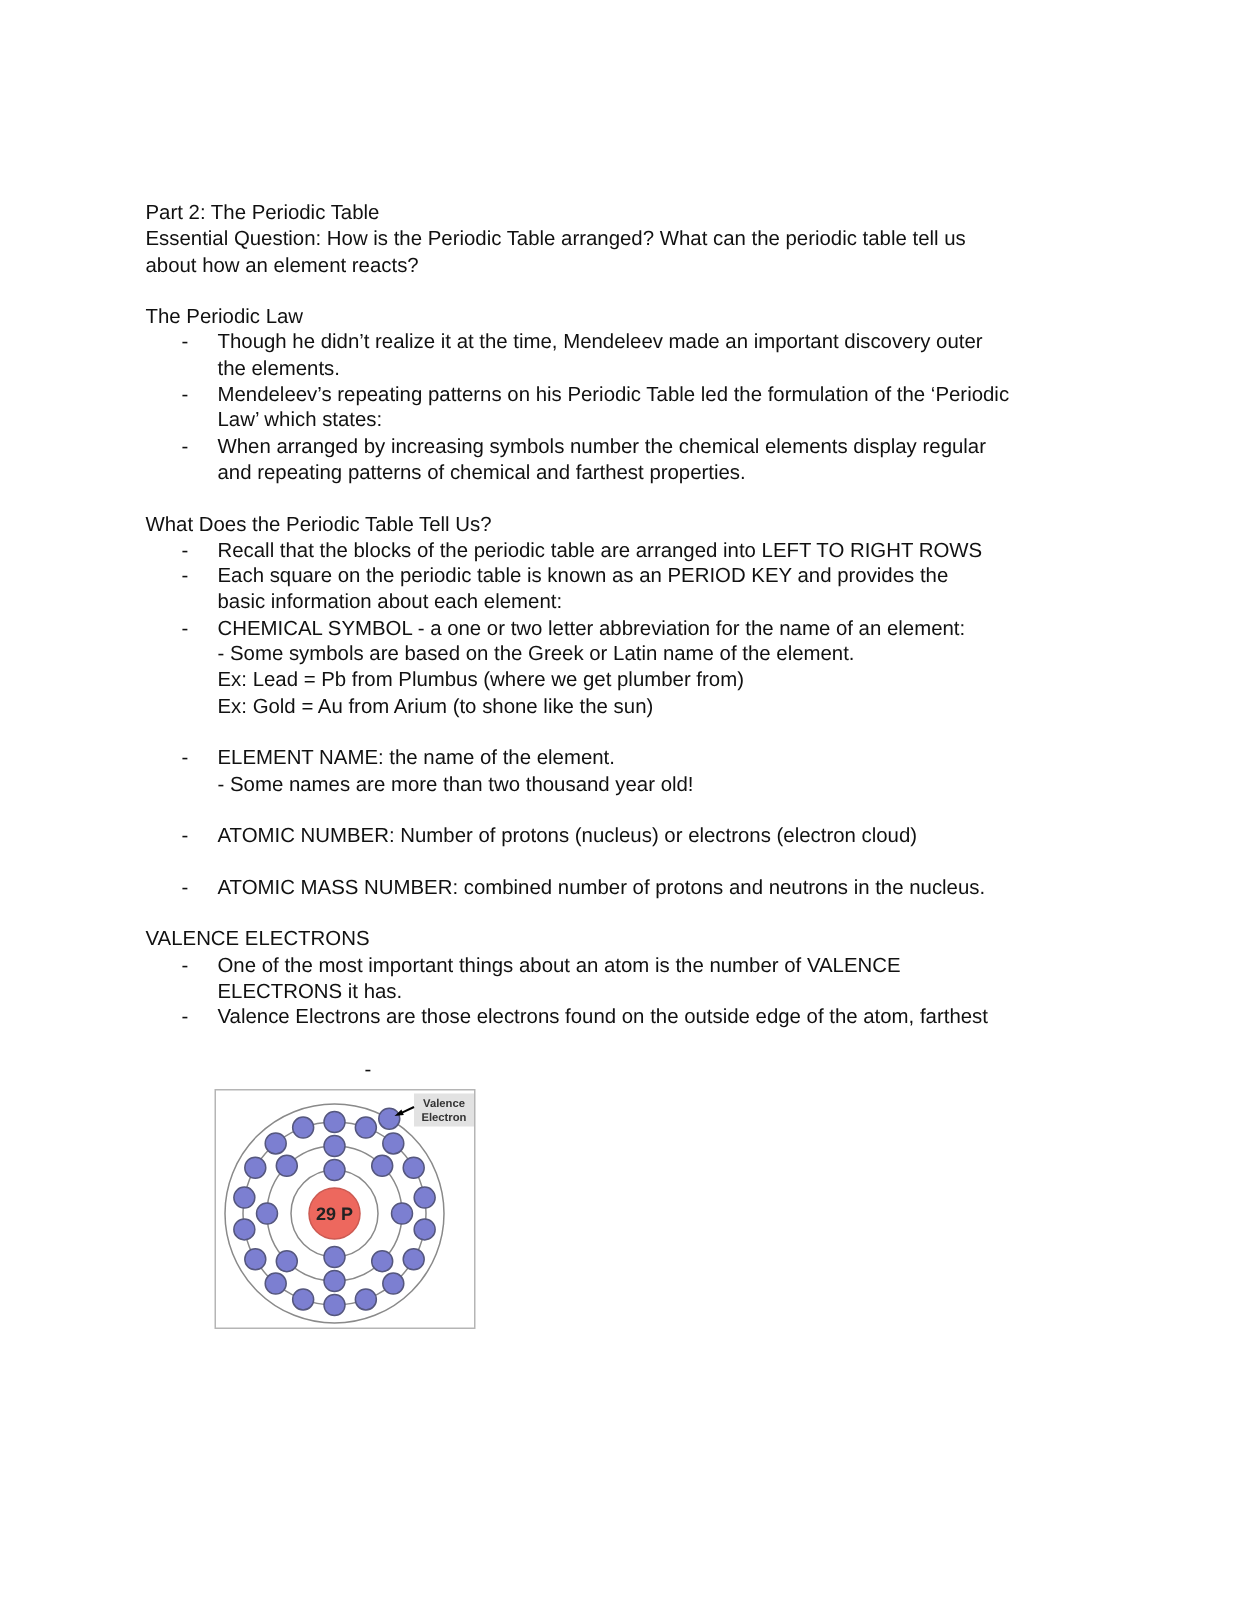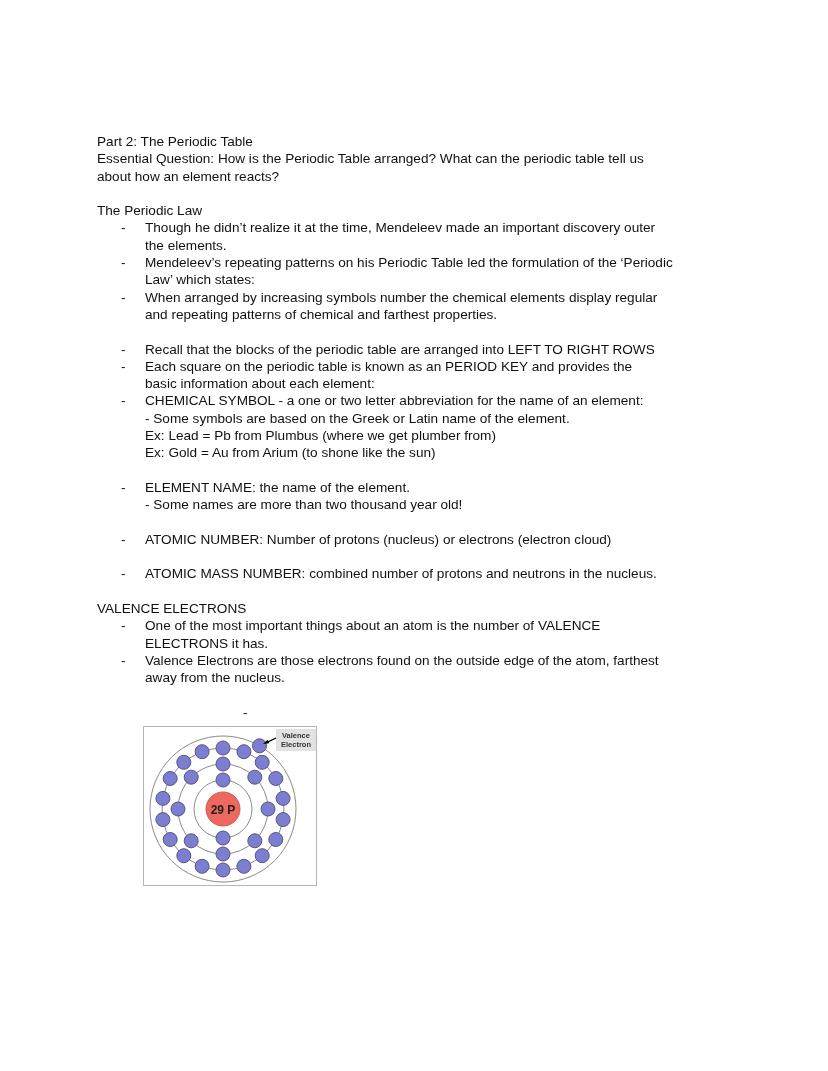--- a/index.html
+++ b/index.html
@@ -72,20 +72,21 @@
       </div>
     </div>
     <div class="bullet">
       <span class="marker">-</span>
       <div>
         <div class="line"><span>When arranged by </span><span class="b">increasing symbols number</span><span> the chemical elements display </span><span class="b">regular</span></div>
         <div class="line"><span class="b">and repeating patterns</span><span> of chemical and farthest properties.</span></div>
       </div>
     </div>
     <div class="line">&nbsp;</div>
+    <div class="line"><span>What Does the Periodic Table Tell Us?</span></div>
     <div class="bullet">
       <span class="marker">-</span>
       <div>
         <div class="line"><span>Recall that the blocks of the periodic table are arranged into </span><span class="b">LEFT TO RIGHT ROWS</span></div>
       </div>
     </div>
     <div class="bullet">
       <span class="marker">-</span>
       <div>
         <div class="line"><span>Each square on the periodic table is known as an </span><span class="b">PERIOD KEY</span><span> and provides the</span></div>
@@ -129,21 +130,20 @@
       <span class="marker">-</span>
       <div>
         <div class="line"><span>One of the most important things about an atom is the number of </span><span class="b">VALENCE</span></div>
         <div class="line"><span class="b">ELECTRONS</span><span> it has.</span></div>
       </div>
     </div>
     <div class="bullet">
       <span class="marker">-</span>
       <div>
         <div class="line"><span>Valence Electrons are those electrons found on </span><span class="b">the outside edge</span><span> of the atom, </span><span class="b">farthest</span></div>
-        <div class="line"><span class="b">away</span><span> from the nucleus.</span></div>
       </div>
     </div>
     <div class="line">&nbsp;</div>
     <div class="line" style="padding-left: 146px;"><span>-</span></div>
     <div class="figure" style="border-color: rgb(181, 181, 181);">
       <svg width="172" height="158" viewBox="0 0 172 158">
         <circle cx="79" cy="82" r="29" fill="none" stroke="#8a8a8a" stroke-width="1"></circle>
         <circle cx="79" cy="82" r="45" fill="none" stroke="#8a8a8a" stroke-width="1"></circle>
         <circle cx="79" cy="82" r="61" fill="none" stroke="#8a8a8a" stroke-width="1"></circle>
         <circle cx="79" cy="82" r="73" fill="none" stroke="#8a8a8a" stroke-width="1"></circle>

